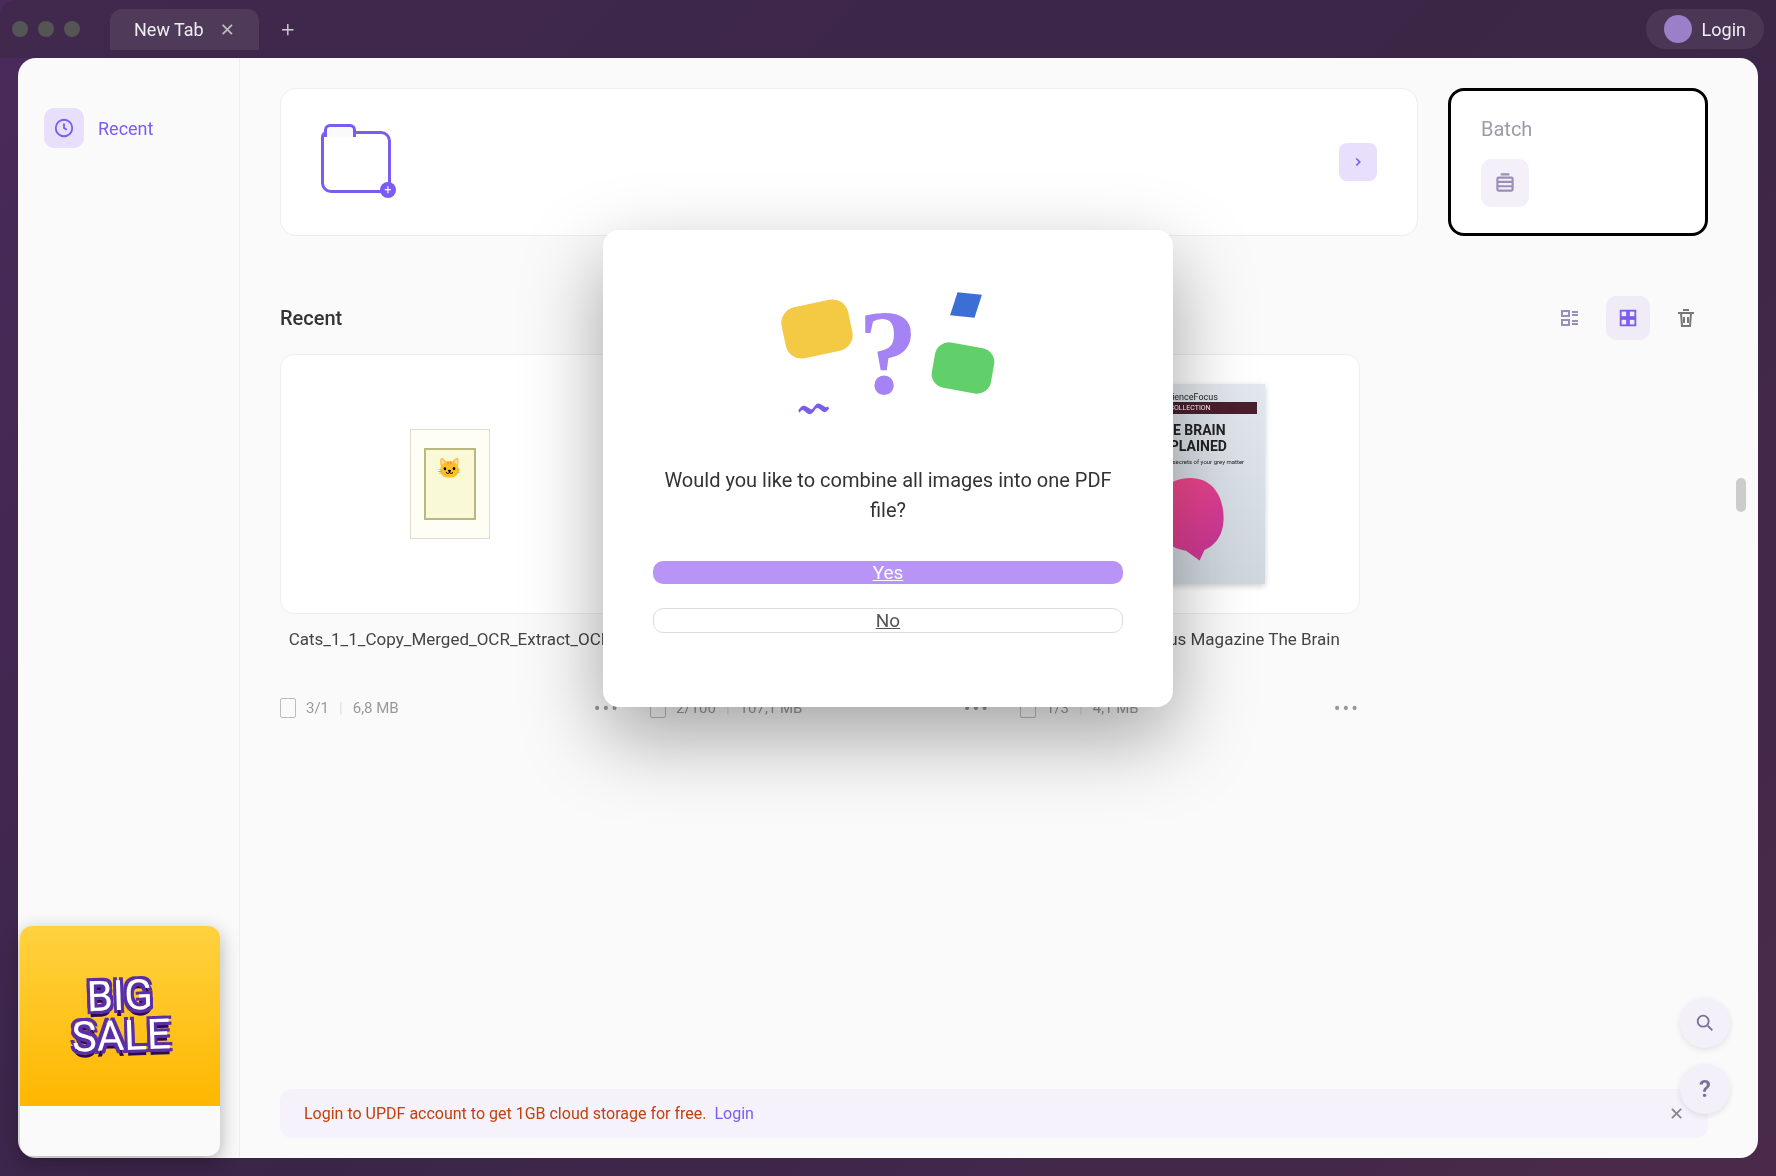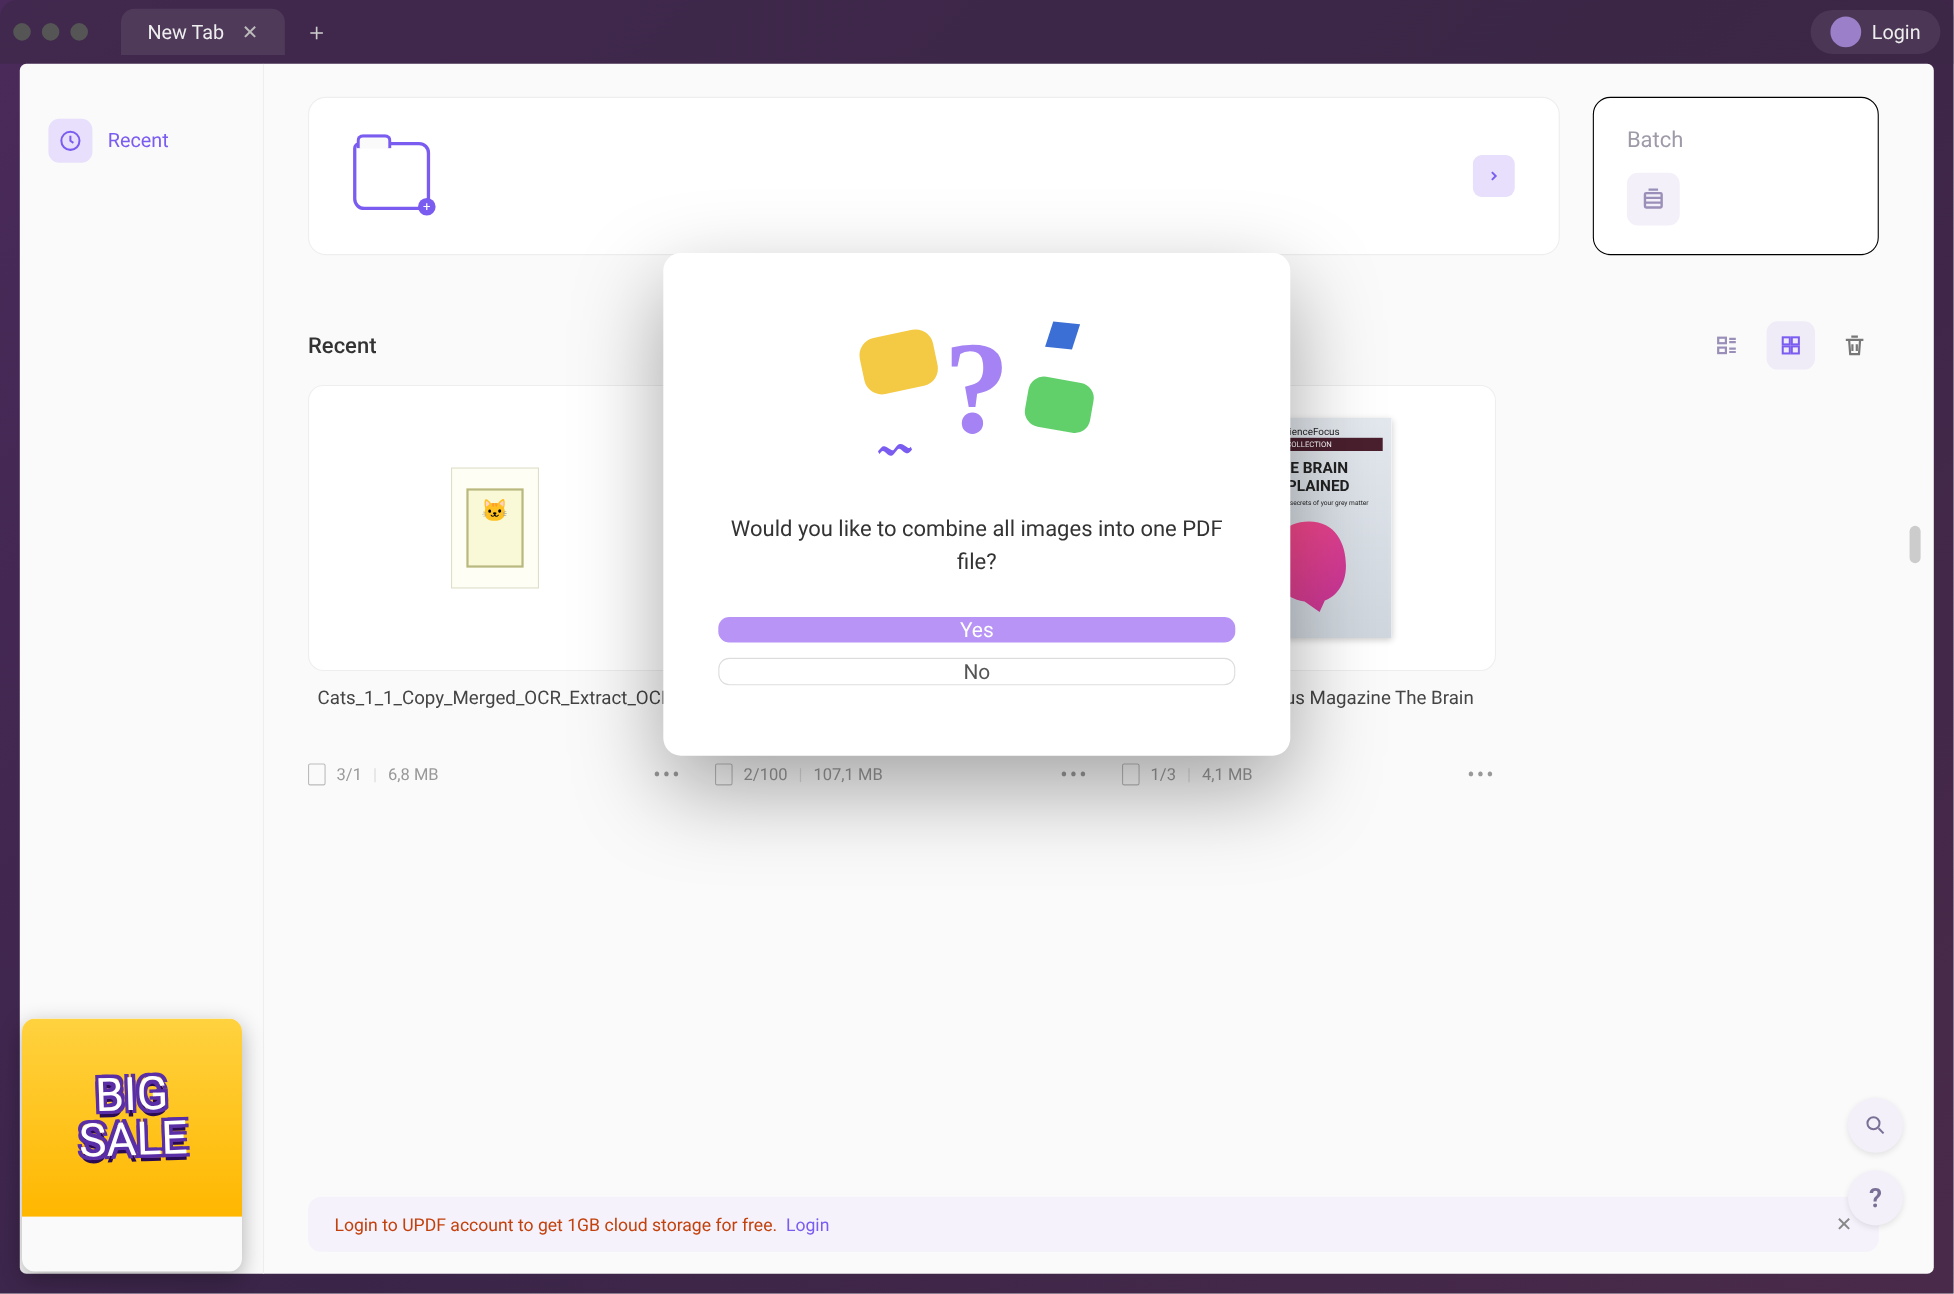--- a/index.html
+++ b/index.html
@@ -9,41 +9,41 @@
     .traffic { display: flex; gap: 10px; margin-right: 30px; }
     .traffic span { width: 16px; height: 16px; border-radius: 50%; background: #555; display:inline-block; }
     .tabs { display: flex; align-items: center; }
     .tab { display: flex; align-items: center; gap: 16px; background: rgba(90,70,100,0.6); padding: 10px 24px; border-radius: 12px 12px 0 0; color: #eee; font-size: 18px; }
     .tab .close { color:#bbb; font-size:18px; cursor:pointer; }
     .newtab { margin-left: 18px; color:#ccc; font-size:22px; cursor:pointer; }
     .titlebar-right { margin-left:auto; display:flex; align-items:center; gap:10px; background: rgba(90,70,100,0.5); padding:6px 18px; border-radius: 20px; }
     .avatar { width:28px; height:28px; border-radius:50%; background:#9b7fc9; }
     .login-btn { color:#eee; font-size:18px; }
 
-    .app { position:absolute; top:58px; left:18px; right:18px; bottom:18px; background:#fafafa; border-radius: 6px; display:flex; overflow:hidden; }
+    .app { position:absolute; top:58px; left:18px; right:18px; bottom:18px; background:#fafafa; border-radius: 18px; display:flex; overflow:hidden; }
 
     .sidebar { width: 222px; border-right:1px solid #eee; padding: 40px 14px; display:flex; flex-direction:column; gap:18px; }
     .side-item { display:flex; align-items:center; gap:14px; padding:10px 12px; border-radius:12px; font-size:18px; color:#555; cursor:pointer; }
     .side-item.active { color:#7b5cf0; }
     .side-item .icon-wrap { width:40px; height:40px; border-radius:10px; background:#f2f0f7; display:flex; align-items:center; justify-content:center; }
     .side-item.active .icon-wrap { background:#e7dffb; }
     .icon-wrap svg { width:22px; height:22px; }
 
     .main { flex:1; padding: 30px 50px 20px 40px; position:relative; display:flex; flex-direction:column; }
 
     .cards { display:flex; gap:30px; }
     .open-file { flex:1; background:#fff; border:1px solid #eee; border-radius:16px; padding:36px 40px; display:flex; align-items:center; gap:26px; }
     .folder-icn { width:70px; height:62px; border:3px solid #7b5cf0; border-radius:6px 10px 10px 10px; position:relative; }
     .folder-icn::before { content:''; position:absolute; top:-10px; left:0; width:26px; height:10px; border:3px solid #7b5cf0; border-bottom:none; border-radius:6px 6px 0 0; background:#fafafa;}
     .folder-plus { position:absolute; right:-8px; bottom:-8px; width:16px; height:16px; background:#7b5cf0; border-radius:50%; color:#fff; font-size:12px; display:flex; align-items:center; justify-content:center;}
     .open-file .tit { font-size:22px; font-weight:600; color:#333; }
     .open-file .sub { font-size:15px; color:#888; margin-top:6px; }
     .open-file .arrow { margin-left:auto; width:38px; height:38px; background:#e7dffb; border-radius:8px; display:flex; align-items:center; justify-content:center; color:#7b5cf0; }
 
-    .batch { width:260px; background:#fff; border:1px solid #000000; border-radius:16px; padding:26px 30px; }
+    .batch { width:260px; background:#fff; border:3px solid #000000; border-radius:16px; padding:26px 30px; }
     .batch-tit { font-size:20px; color:#9e9aa8; margin-bottom:18px; }
     .batch-icn { width:48px; height:48px; background:#f3f0f9; border-radius:10px; display:flex; align-items:center; justify-content:center; }
 
     .recent-header { display:flex; align-items:center; margin-top:60px; margin-bottom:14px; }
     .recent-header h2 { font-size:20px; color:#333; font-weight:500;}
     .view-controls { margin-left:auto; display:flex; gap:14px; align-items:center;}
     .vc { width:44px; height:44px; border-radius:10px; display:flex; align-items:center; justify-content:center; cursor:pointer;}
     .vc.active { background:#f0ecf7; }
 
     .grid { display:flex; gap:30px; flex:1; }
@@ -79,21 +79,21 @@
     .modal-art { height:150px; position:relative; margin-bottom:30px; }
     .q-mark { position:absolute; left:50%; top:50%; transform:translate(-50%,-55%); font-size:120px; font-weight:700; color:#a583f5; font-family:Georgia,serif;}
     .bubble { position:absolute; border-radius:10px; }
     .bubble.y { width:68px; height:52px; background:#f4c944; left:130px; top:18px; border-radius:16px; transform:rotate(-12deg);}
     .bubble.y::after{content:''; position:absolute; bottom:-10px; left:18px; border:10px solid transparent; border-top-color:#f4c944;}
     .bubble.g { width:60px; height:46px; background:#61d06a; right:130px; top:60px; border-radius:14px; transform:rotate(10deg);}
     .bubble.g::after{content:''; position:absolute; bottom:-8px; right:14px; border:8px solid transparent; border-top-color:#61d06a;}
     .cube { position:absolute; width:24px; height:24px; background:#3b6fd6; right:145px; top:8px; transform:rotate(18deg) skewY(-12deg);}
     .squig { position:absolute; left:145px; bottom:8px; font-size:30px; color:#7b5cf0; transform:rotate(-8deg);}
     .modal-msg { font-size:20px; color:#333; line-height:1.5; margin-bottom:36px;}
-    .btn { width:100%; padding:0; border-radius:10px; font-size:19px; cursor:pointer; border:none; margin-bottom:14px;}
+    .btn { width:100%; padding:0; border-radius:10px; font-size:19px; cursor:pointer; border:none; margin-bottom:24px;text-decoration:underline;}
     .btn-yes { background:#b794f6; color:#fff; }
     .btn-no { background:#fff; border:1px solid #ddd; color:#555;}
 
     
     .fab { position:absolute; right:28px; width:50px; height:50px; background:#f3f0f9; border-radius:50%; display:flex; align-items:center; justify-content:center; cursor:pointer; box-shadow:0 2px 6px rgba(0,0,0,.1);}
     .fab.search { bottom:110px;}
     .fab.help { bottom:44px;}
 
     .doc-icn { width:16px; height:20px; border:1.5px solid #bbb; border-radius:2px; position:relative; display:inline-block;}
   </style>

